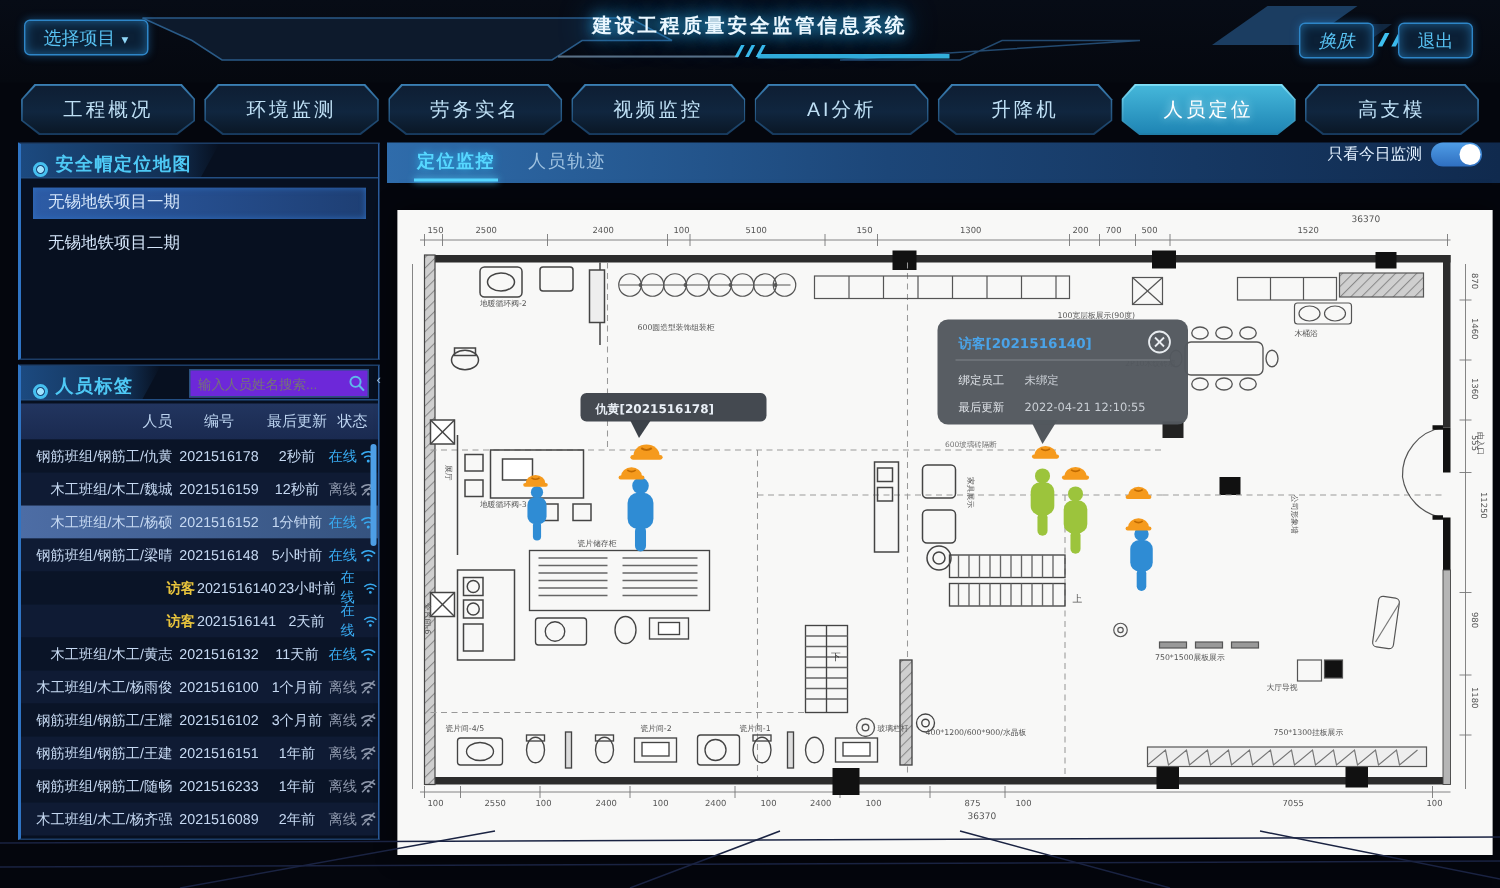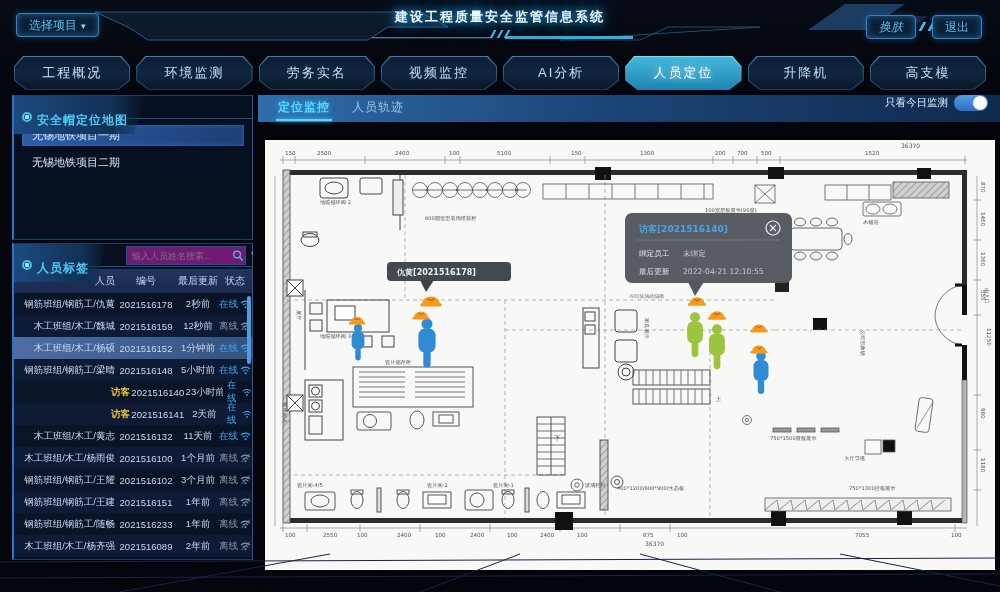--- a/index.html
+++ b/index.html
@@ -26,29 +26,29 @@
           background:linear-gradient(180deg,#0e1e33,#10263f 55%,#0a1726);
           display:flex;align-items:center;justify-content:center;font-size:13px;color:#bfe0f5;letter-spacing:2px;}
   .navtab.active{background:linear-gradient(180deg,#7fe0f8,#1e7ca8);box-shadow:0 0 10px #2fa8d8;}
   .navtab.active .navtab-in{background:linear-gradient(180deg,#45b7da,#1f85b4);color:#ffffff;text-shadow:0 0 6px #bdefff;}
   
   .panel{left:12px;width:241px;background:rgba(8,17,34,.92);border:1px solid #1c3d66;border-left:2px solid #2f74c4;
          border-right:1px solid #2a5a99;box-sizing:border-box;}
   #panelMap{top:95px;height:145px;}
   #panelTags{top:243px;height:317px;}
   .phead{height:22px;position:relative;border-bottom:1px solid #234e82;}
-  .pband{position:absolute;left:0;top:0;height:22px;padding:16px 18px 0 8px;display:flex;align-items:flex-start;gap:5px;
+  .pband{position:absolute;left:0;top:0;height:22px;padding:0 18px 0 8px;display:flex;align-items:flex-end;gap:5px;
          background:linear-gradient(90deg,#1c4a80,#123054 75%,rgba(18,48,84,0));
          clip-path:polygon(0 0,100% 0,calc(100% - 12px) 100%,0 100%);}
   .ptitle{font-size:12px;font-weight:bold;color:#4ec9f5;letter-spacing:1px;white-space:nowrap;}
   .ticon{width:10px;height:10px;border:2px solid #46c0f0;border-radius:50%;box-sizing:border-box;
          background:radial-gradient(circle,#9fe3ff 0 2px,transparent 2.5px);}
   .projitem{margin:6px 8px 0 8px;height:21px;line-height:21px;padding-left:10px;font-size:11px;color:#d5e6fa;cursor:pointer;}
   .projitem.sel{background:linear-gradient(90deg,#2d5ca6,#1e3f74);box-shadow:0 0 4px #2f6fc0 inset;}
-  #searchBox{position:absolute;right:6px;top:2px;width:118px;height:17px;background:#701a75;border:1px solid #2a527e;
+  #searchBox{position:absolute;right:6px;top:2px;width:118px;height:17px;background:#6d28d9;border:1px solid #2a527e;
              display:flex;align-items:center;}
   #searchBox input{flex:1;min-width:0;background:transparent;border:none;outline:none;color:#9db5d6;font-size:9px;
              font-family:inherit;padding:0 2px 0 5px;}
   .mag{width:14px;height:15px;flex:0 0 14px;}
   
   #tbl{margin-top:2px;}
   .trow{display:flex;height:22px;align-items:center;font-size:9.5px;color:#c6d9f2;}
   .trow:nth-child(odd){background:rgba(22,36,70,.55);}
   .trow:nth-child(even){background:rgba(13,23,46,.5);}
   .thead{background:linear-gradient(180deg,#22355f,#1a2a50)!important;color:#bdd4f0;font-size:10px;height:24px;}
@@ -115,25 +115,25 @@
     </div>
   <div class="navtab">
       <div class="navtab-in">劳务实名</div>
     </div>
   <div class="navtab">
       <div class="navtab-in">视频监控</div>
     </div>
   <div class="navtab">
       <div class="navtab-in">AI分析</div>
     </div>
+  <div class="navtab">
+      <div class="navtab-in">升降机</div>
+    </div>
   <div class="navtab active">
       <div class="navtab-in">人员定位</div>
-    </div>
-  <div class="navtab">
-      <div class="navtab-in">升降机</div>
     </div>
   <div class="navtab">
       <div class="navtab-in">高支模</div>
     </div>
 </div>
 
 <div id="panelMap" class="abs panel">
   <div class="phead">
     <div class="pband">
         <span class="ticon"></span>

